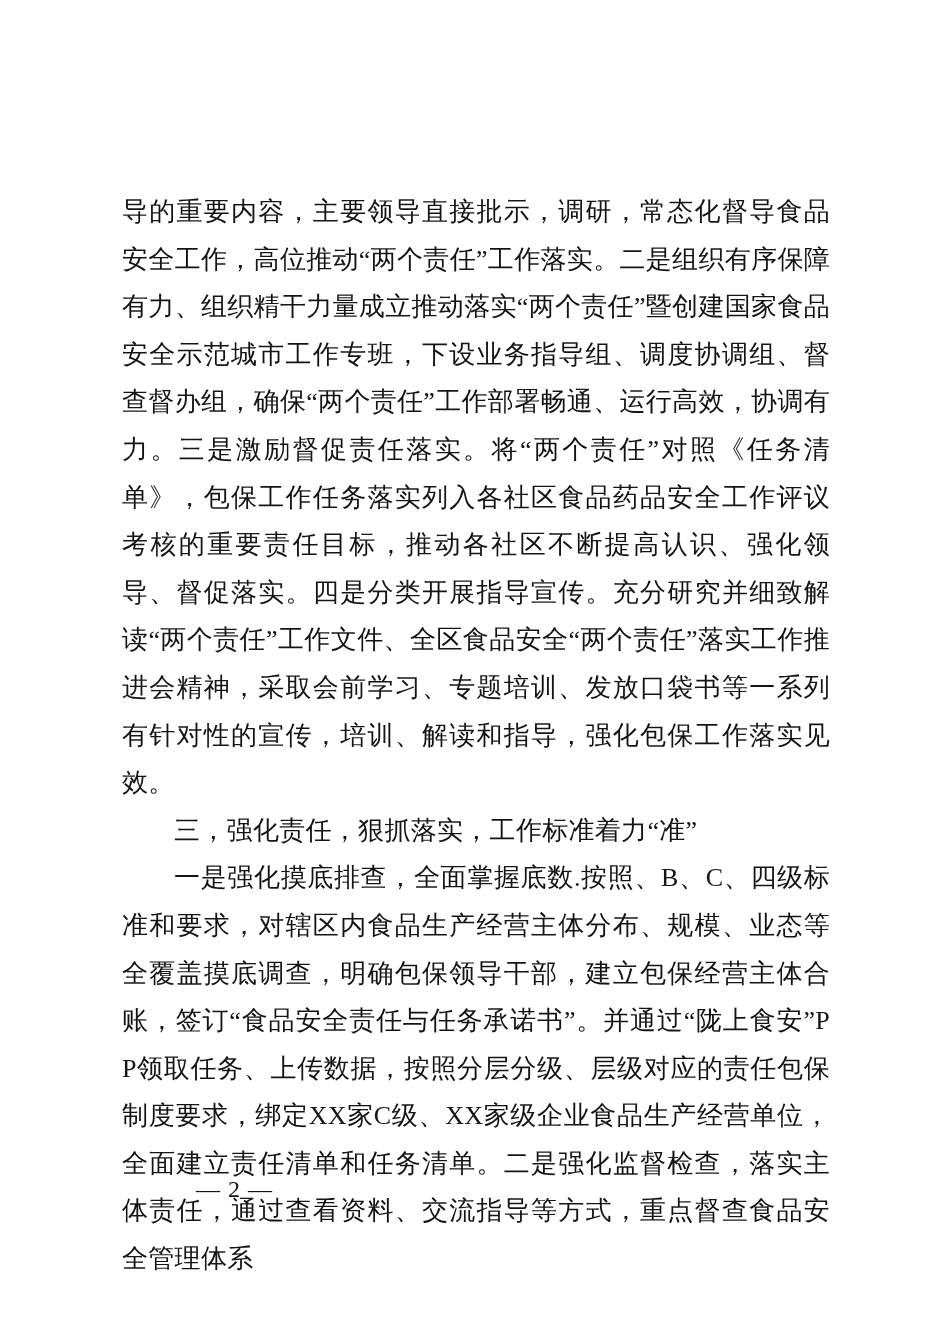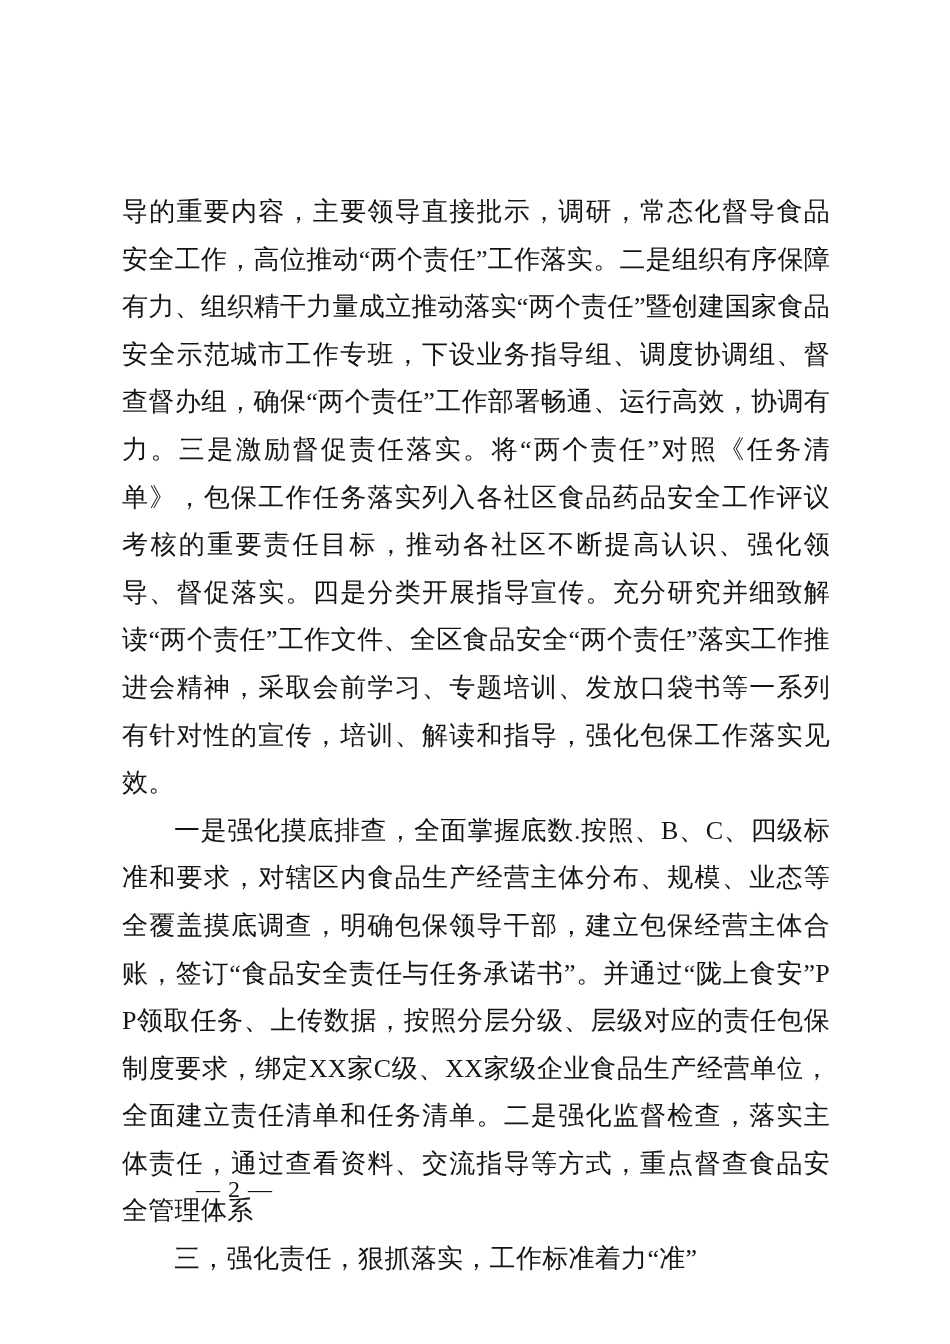--- a/index.html
+++ b/index.html
@@ -45,17 +45,17 @@
     letter-spacing: 1px;
     color: #141414;
   }
 </style>
 </head>
 <body>
 
 <div class="page">
   <div class="content">
     <p class="para">导的重要内容，主要领导直接批示，调研，常态化督导食品安全工作，高位推动“两个责任”工作落实。二是组织有序保障有力、组织精干力量成立推动落实“两个责任”暨创建国家食品安全示范城市工作专班，下设业务指导组、调度协调组、督查督办组，确保“两个责任”工作部署畅通、运行高效，协调有力。三是激励督促责任落实。将“两个责任”对照《任务清单》，包保工作任务落实列入各社区食品药品安全工作评议考核的重要责任目标，推动各社区不断提高认识、强化领导、督促落实。四是分类开展指导宣传。充分研究并细致解读“两个责任”工作文件、全区食品安全“两个责任”落实工作推进会精神，采取会前学习、专题培训、发放口袋书等一系列有针对性的宣传，培训、解读和指导，强化包保工作落实见效。</p>
+    <p class="para indent">三，强化责任，狠抓落实，工作标准着力“准”</p>
     <p class="para indent">一是强化摸底排查，全面掌握底数.按照、B、C、四级标准和要求，对辖区内食品生产经营主体分布、规模、业态等全覆盖摸底调查，明确包保领导干部，建立包保经营主体合账，签订“食品安全责任与任务承诺书”。并通过“陇上食安”PP领取任务、上传数据，按照分层分级、层级对应的责任包保制度要求，绑定XX家C级、XX家级企业食品生产经营单位，全面建立责任清单和任务清单。二是强化监督检查，落实主体责任，通过查看资料、交流指导等方式，重点督查食品安全管理体系</p>
-    <p class="para indent">三，强化责任，狠抓落实，工作标准着力“准”</p>
   </div>
   <div class="page-number">— 2 —</div>
 </div>
 
 </body></html>

